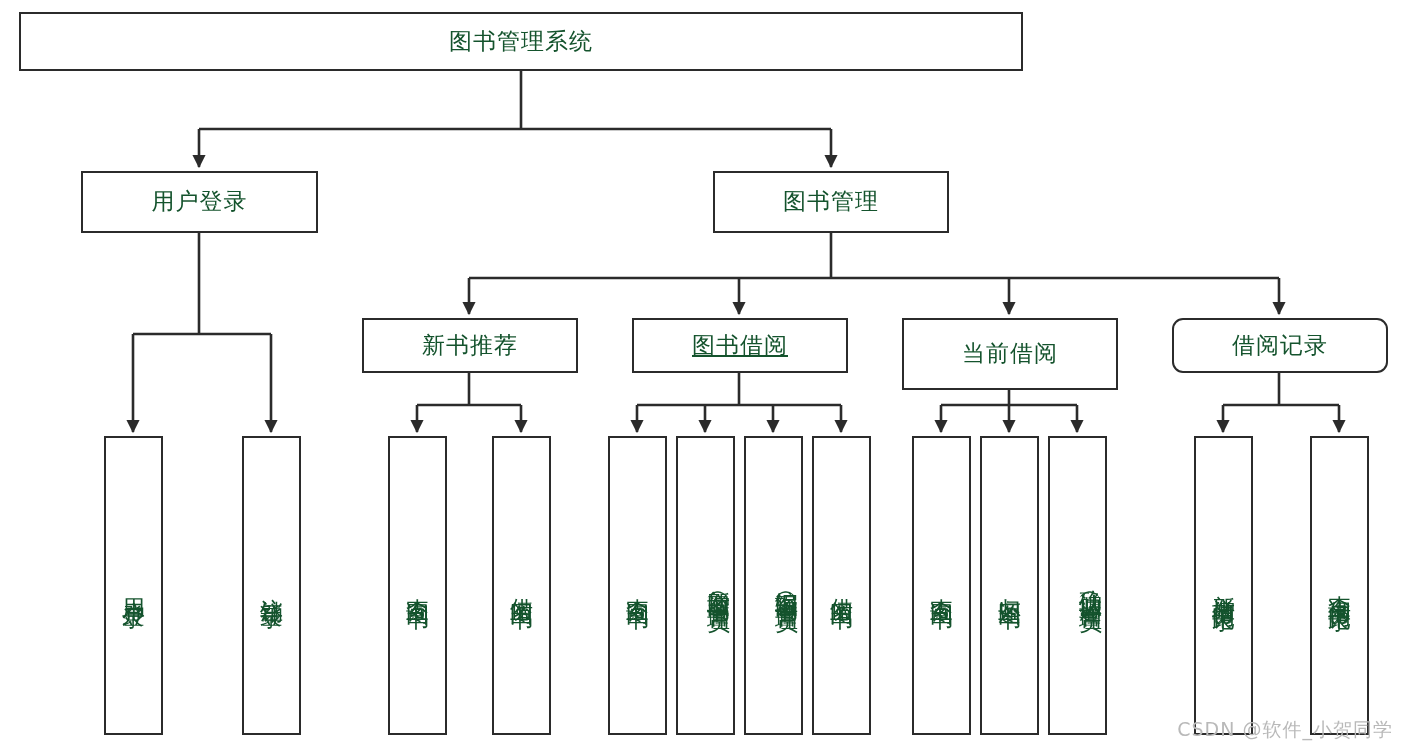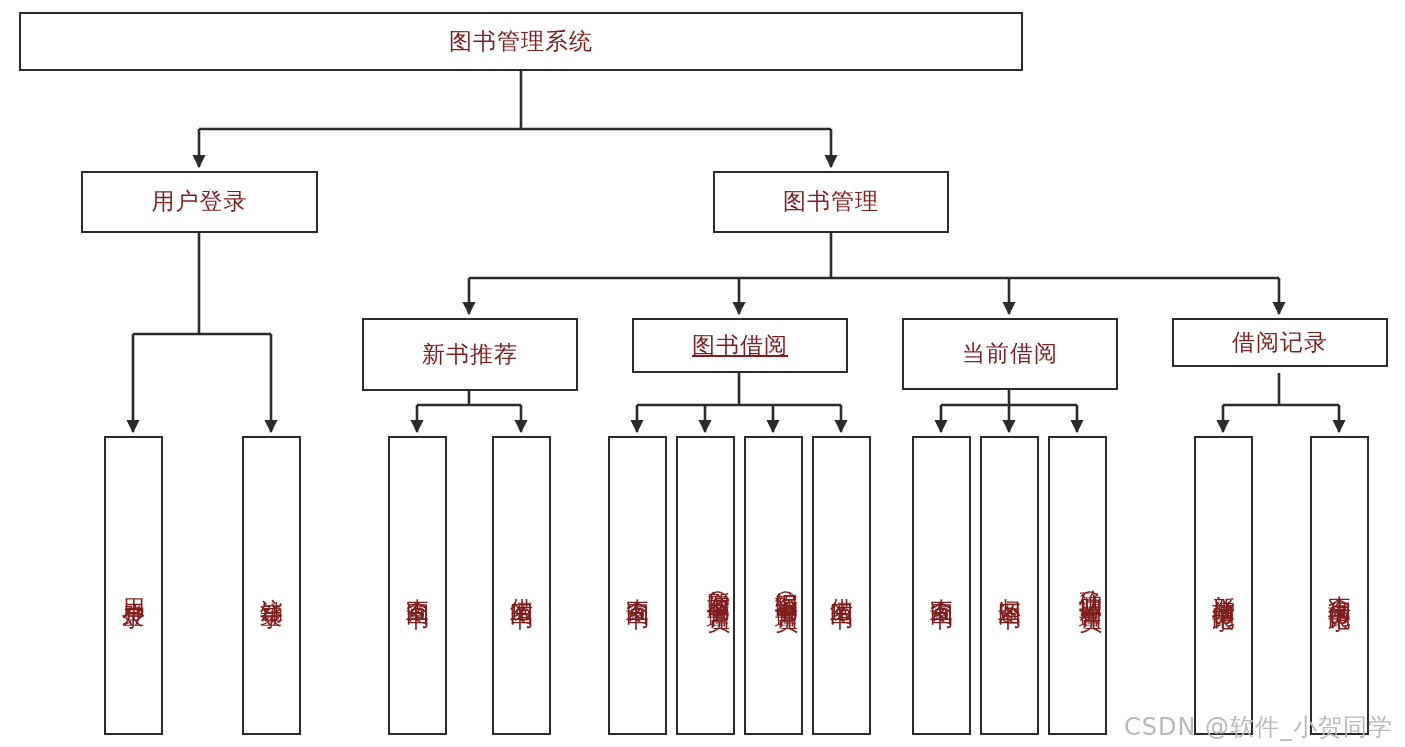--- a/index.html
+++ b/index.html
@@ -23,21 +23,21 @@
   }
   .node{
     position:absolute;
     box-sizing:border-box;
     background:#ffffff;
     border:2.5px solid #2b2b2b;
     display:flex;
     align-items:center;
     justify-content:center;
     text-align:center;
-    color:#7f1d1d;
+    color:#14532d;
     z-index:2;
   }
   .node.horiz{
     font-size:23px;
     line-height:1.2;
     letter-spacing:1px;
   }
   .node.vert{
     writing-mode:vertical-rl;
     text-orientation:upright;
@@ -49,21 +49,21 @@
     padding-top:6px;
     padding-bottom:6px;
   }
   .node.vert.mid{
     align-items:center;
   }
   #watermark{
     position:absolute;
     right:12px;
     bottom:4px;
-    font-size:24px;
+    font-size:19px;
     color:#b9b9b9;
     letter-spacing:1px;
     z-index:3;
     white-space:nowrap;
     margin-top:40px;
   }
 </style>
 </head>
 <body>
 
@@ -127,33 +127,33 @@
   </div>
 
   <div class="node horiz" style="left:81px; top:171px; width:237px; height:62px;">
     <span>用户登录</span>
   </div>
 
   <div class="node horiz" style="left:713px; top:171px; width:236px; height:62px;">
     <span>图书管理</span>
   </div>
 
-  <div class="node horiz" style="left:362px; top:318px; width:216px; height:73px;">
+  <div class="node horiz" style="left:362px; top:318px; width:216px; height:55px;">
     <span>新书推荐</span>
   </div>
 
   <div class="node horiz" style="left:632px; top:318px; width:216px; height:55px;text-decoration:underline;">
     <span>图书借阅</span>
   </div>
 
   <div class="node horiz" style="left:902px; top:318px; width:216px; height:72px;">
     <span>当前借阅</span>
   </div>
 
-  <div class="node horiz" style="left:1172px; top:318px; width:216px; height:49px;">
+  <div class="node horiz" style="left:1172px; top:318px; width:216px; height:55px;border-radius:11px;">
     <span>借阅记录</span>
   </div>
 
   <div class="node vert mid" style="left:104px; top:436px; width:59px; height:299px;">
     <span>用户登录</span>
   </div>
 
   <div class="node vert mid" style="left:242px; top:436px; width:59px; height:299px;">
     <span>注销登录</span>
   </div>

